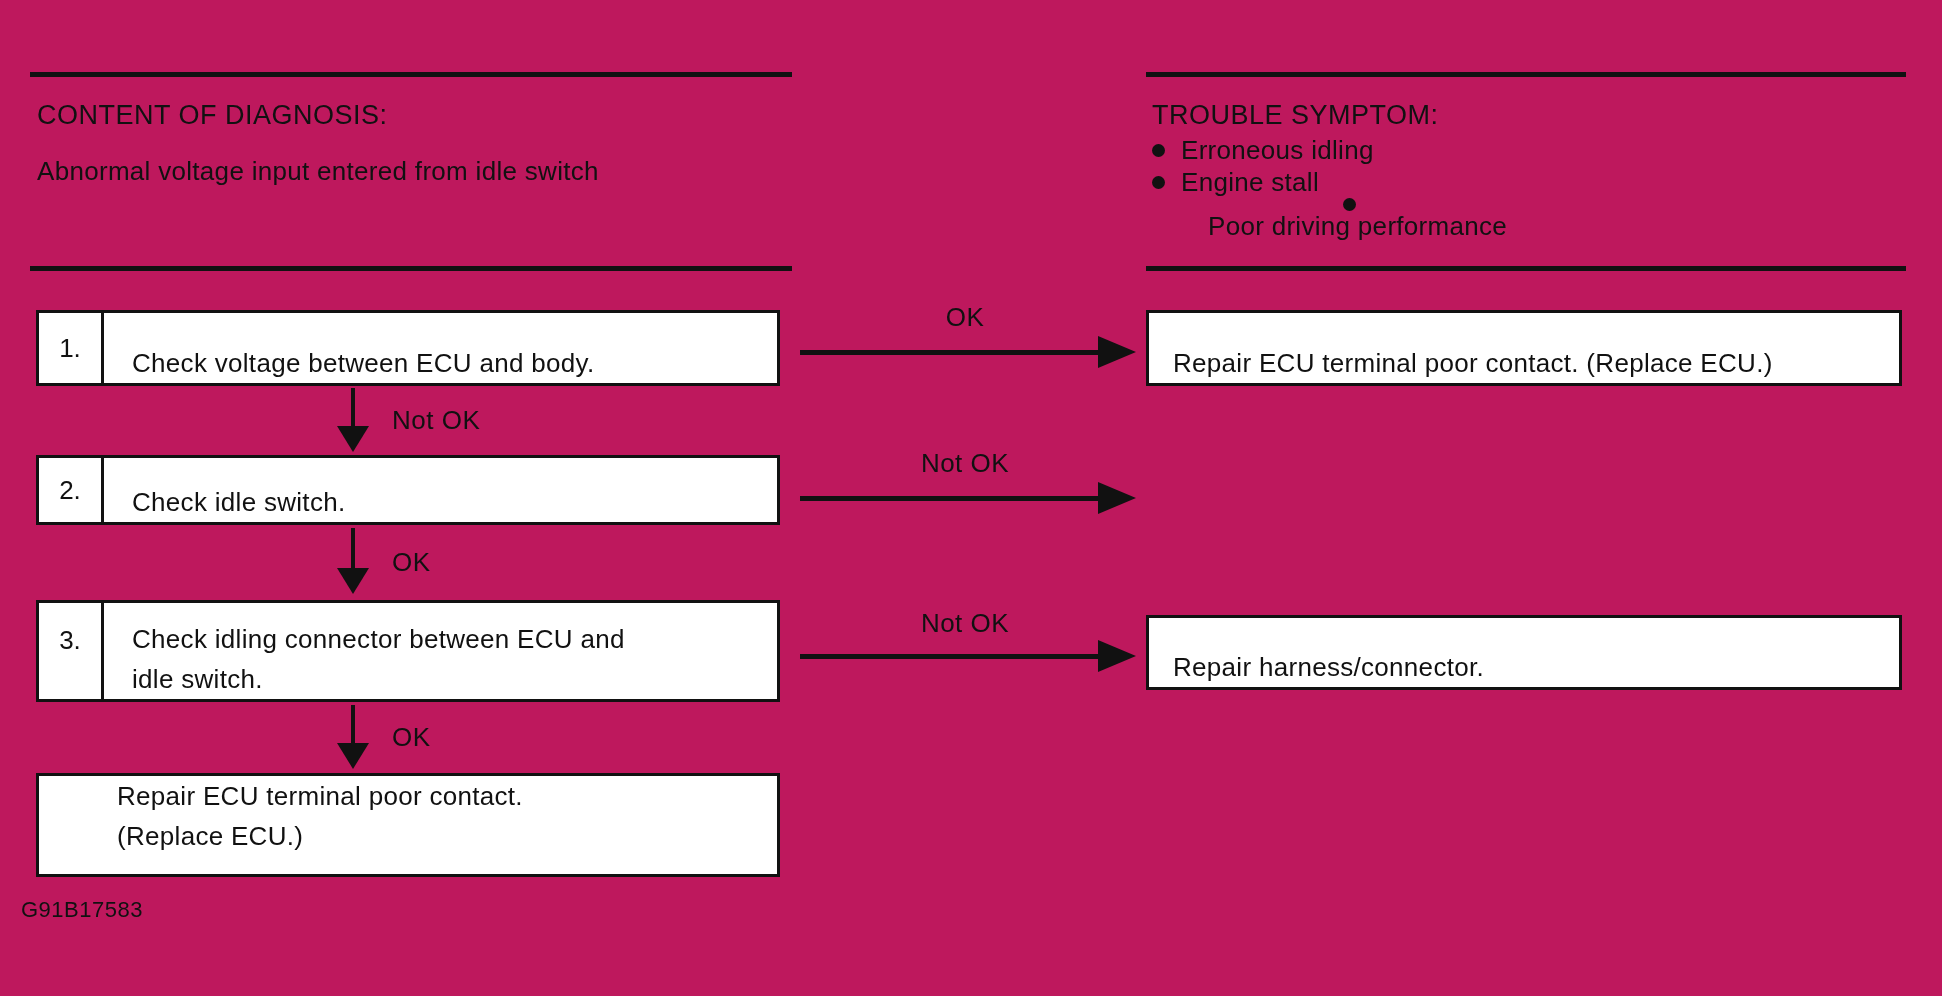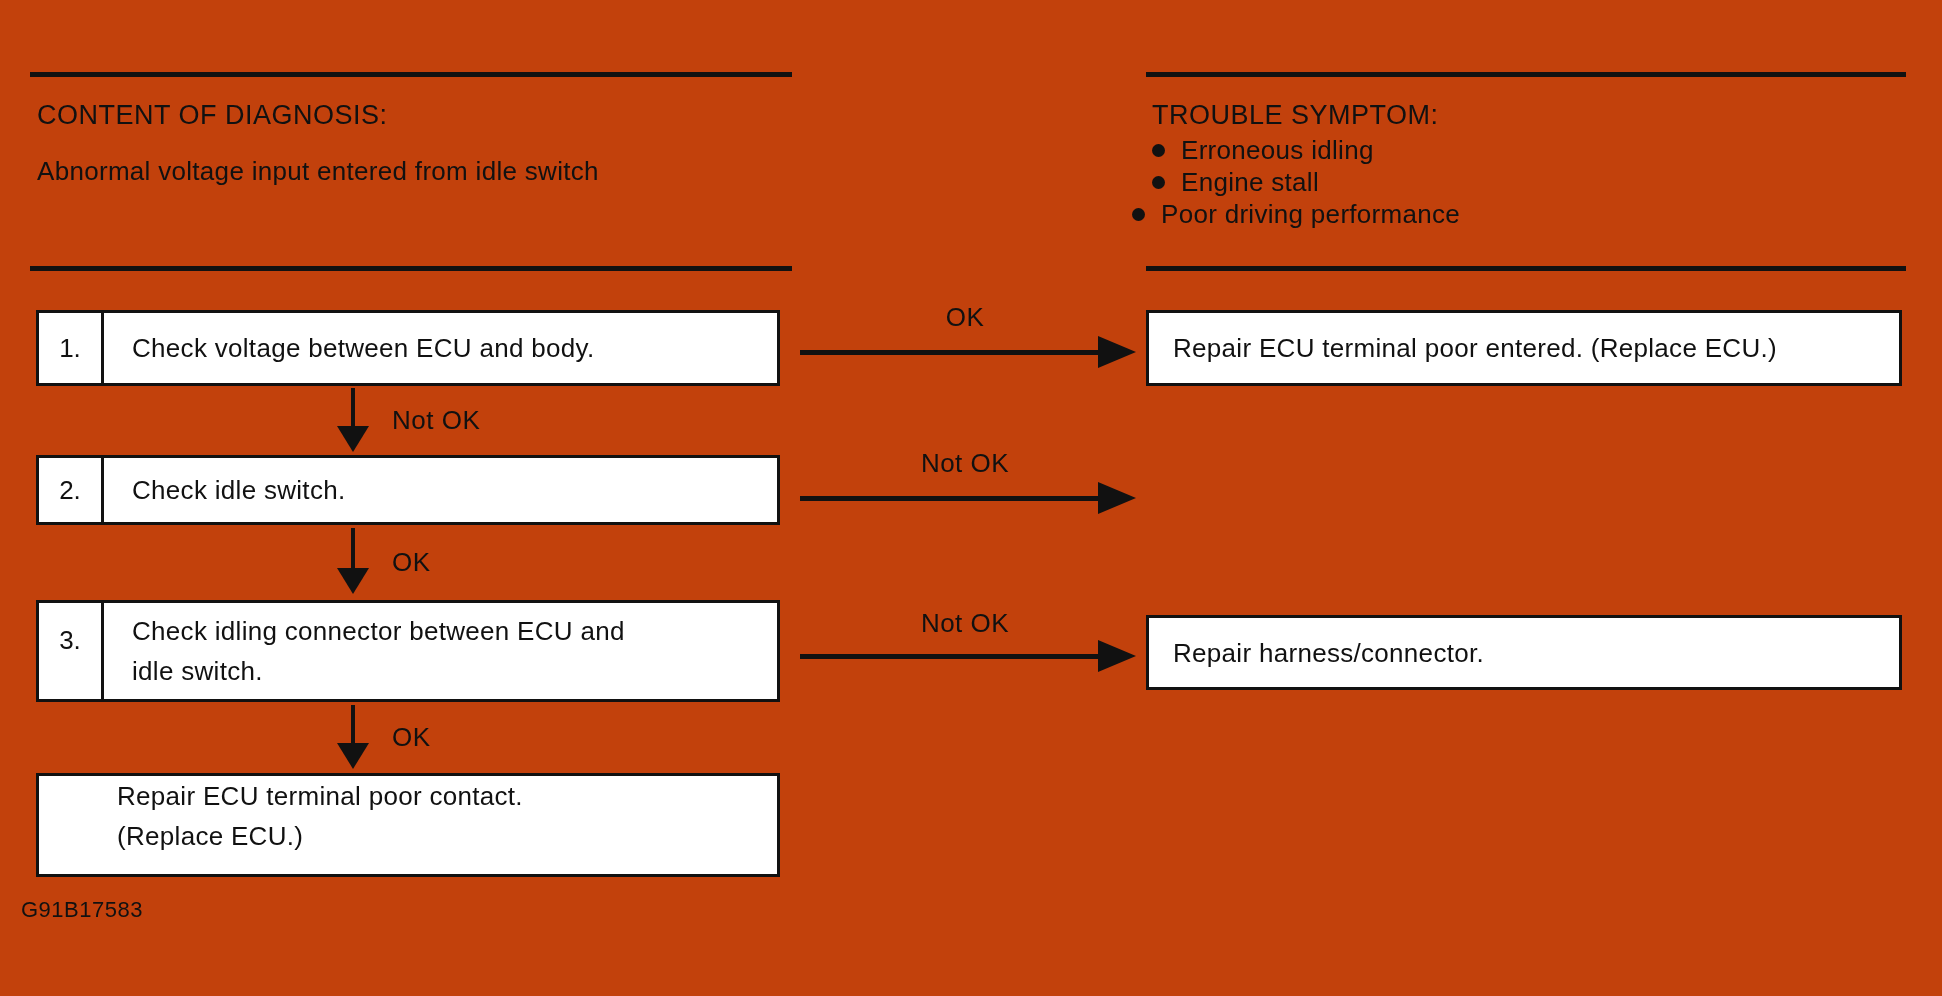--- a/index.html
+++ b/index.html
@@ -4,21 +4,21 @@
 <style>
   html, body {
     margin: 0;
     padding: 0;
     background: #ffffff;
   }
   .page {
     position: relative;
     width: 1942px;
     height: 996px;
-    background: #c2410c;
+    background: #be185d;
     font-family: "Liberation Sans", sans-serif;
     color: #111111;
     overflow: hidden;
   }
   .rule {
     position: absolute;
     height: 5px;
     background: #111111;
   }
   .hdr-title {
@@ -67,21 +67,21 @@
     border-right: 3px solid #111111;
     display: flex;
     align-items: center;
     justify-content: center;
     font-size: 26px;
   }
   .boxtext {
     flex: 1 1 auto;
     display: flex;
     flex-direction: column;
-    justify-content: center;
+    justify-content: flex-end;
     padding-left: 28px;
     font-size: 26px;
     line-height: 40px;
     letter-spacing: 0.3px;
   }
   .boxtext .line { white-space: nowrap; }
   .plainbox-text {
     display: flex;
     flex-direction: column;
     padding-left: 78px;
@@ -149,40 +149,40 @@
   <div class="rule" style="left:1146px; top:72px; width:760px;"></div>
   <div class="hdr-title" style="left:1152px; top:100px;">TROUBLE SYMPTOM:</div>
   <div class="bullet-row" style="left:1152px; top:134px;">
     <span class="bullet-dot"></span>
     <span class="bullet-text">Erroneous idling</span>
   </div>
   <div class="bullet-row" style="left:1152px; top:166px;">
     <span class="bullet-dot"></span>
     <span class="bullet-text">Engine stall</span>
   </div>
-  <div class="bullet-row" style="left:1132px; top:198px;">
+  <div class="bullet-row" style="left:1208px; top:198px;flex-direction:column;">
     <span class="bullet-dot"></span>
     <span class="bullet-text">Poor driving performance</span>
   </div>
   <div class="rule" style="left:1146px; top:266px; width:760px;"></div>
 
   <div class="flowbox" style="left:36px; top:310px; width:744px; height:76px;">
     <div class="numcell">1.</div>
     <div class="boxtext">
       <span class="line">Check voltage between ECU and body.</span>
     </div>
   </div>
 
   <div class="harrow-label" style="left:815px; top:302px;">OK</div>
   <div class="harrow-line" style="left:800px; top:350px; width:300px;"></div>
   <div class="harrow-head" style="left:1098px; top:336px;"></div>
 
   <div class="flowbox" style="left:1146px; top:310px; width:756px; height:76px;">
     <div class="boxtext" style="padding-left:24px;">
-      <span class="line">Repair ECU terminal poor entered. (Replace ECU.)</span>
+      <span class="line">Repair ECU terminal poor contact. (Replace ECU.)</span>
     </div>
   </div>
 
   <div class="varrow-stem" style="left:351px; top:388px; height:40px;"></div>
   <div class="varrow-head" style="left:337px; top:426px;"></div>
   <div class="varrow-label" style="left:392px; top:405px;">Not OK</div>
 
   <div class="flowbox" style="left:36px; top:455px; width:744px; height:70px;">
     <div class="numcell">2.</div>
     <div class="boxtext">

